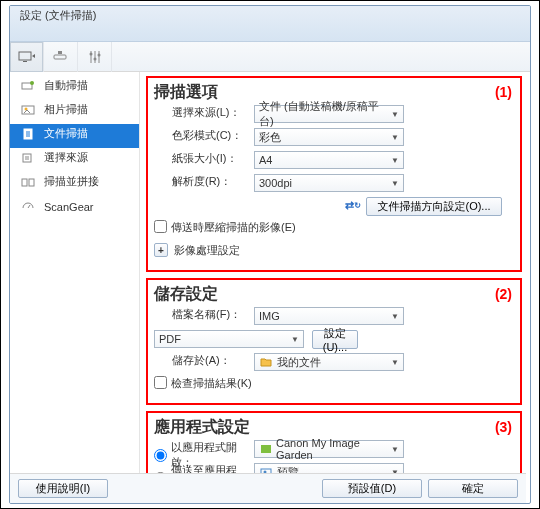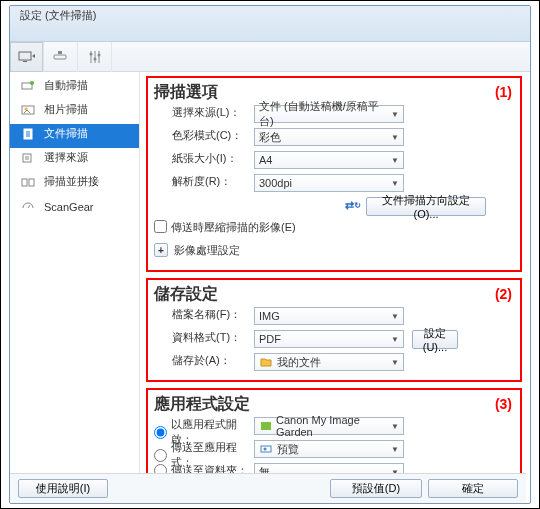--- a/index.html
+++ b/index.html
@@ -156,21 +156,21 @@
             <span class="lbl indent">解析度(R)：</span>
             <div class="dd w150">
                 <span>300dpi</span>
                 <span class="caret">▼</span>
               </div>
           </div>
           <div class="row">
             <span class="lbl indent"></span>
             <span style="width:90px"></span>
             <span class="inv">⇄<span class="micro">↻</span></span>
-            <button class="btn" style="width:120px">文件掃描方向設定(O)...</button>
+            <button class="btn" style="width:136px">文件掃描方向設定(O)...</button>
           </div>
           <div class="row">
             <input type="checkbox" class="cb" style="">
             <span>傳送時壓縮掃描的影像(E)</span>
           </div>
           <div class="row">
             <span class="plus">+</span>
             <span>影像處理設定</span>
           </div>
         </div>
@@ -179,39 +179,42 @@
           <span class="gnum">(2)</span>
           <div class="legend">儲存設定</div>
           <div class="row">
             <span class="lbl indent">檔案名稱(F)：</span>
             <div class="dd w150">
                 <span>IMG</span>
                 <span class="caret">▼</span>
               </div>
           </div>
           <div class="row">
-            <span class="lbl indent">資料格式(T)：</span>
             <div class="dd w150">
                 <span>PDF</span>
                 <span class="caret">▼</span>
               </div>
             <span style="width:8px"></span>
             <button class="btn" style="width:46px">設定(U)...</button>
           </div>
           <div class="row">
             <span class="lbl indent">儲存於(A)：</span>
             <div class="dd w150">
               <span class="ddic">
                   <svg width="12" height="10">
                     <path d="M1 2 h4 l1 1 h5 v6 h-10 z" fill="#f6c14b" stroke="#c79420"></path>
                   </svg>
                 </span>
               <span>我的文件</span>
                 <span class="caret">▼</span>
             </div>
+          </div>
+          <div class="row">
+            <input type="checkbox" class="cb" style="">
+            <span>檢查掃描結果(K)</span>
           </div>
         </div>
 
         <div class="group gh3">
           <span class="gnum">(3)</span>
           <div class="legend">應用程式設定</div>
 
           <div class="row">
             <span class="radio-col">
                 <input type="radio" name="app" class="cb" checked="" style="">
@@ -255,18 +258,18 @@
           </div>
 
         </div>
 
       </div>
     </div>
 
     <div class="footer">
       <button class="btn" style="width:90px">使用說明(I)</button>
       <span class="spacer"></span>
-      <button class="btn" style="width:92px">預設值(D)</button>
+      <button class="btn" style="width:100px">預設值(D)</button>
       <button class="btn" style="width:90px">確定</button>
     </div>
 
   </div>
 </div>
 
 </body></html>

